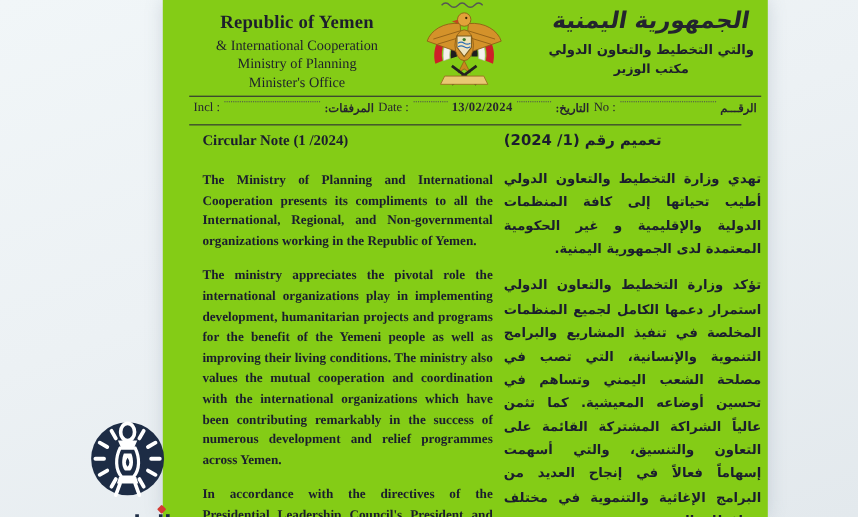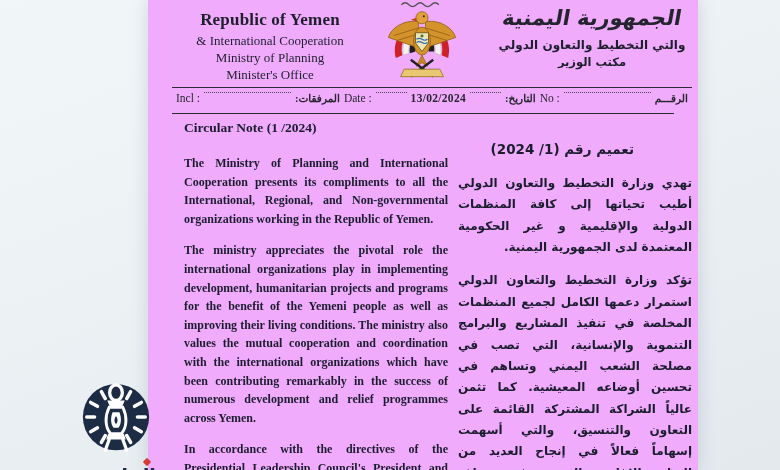--- a/index.html
+++ b/index.html
@@ -4,21 +4,21 @@
 <style>
   * { margin:0; padding:0; box-sizing:border-box; }
   html,body { width:780px; height:470px; overflow:hidden; }
   body {
     position:relative;
     font-family:"Liberation Serif", serif;
     background:linear-gradient(160deg,#f1f6f8 0%,#ecf1f4 45%,#e3e9ed 100%);
   }
   .paper {
     position:absolute; left:148px; top:0; width:550px; height:470px;
-    background:#f0abfc;
+    background:#84cc16;
     box-shadow:0 0 16px rgba(110,130,150,.28);
   }
   
   .hdr-en { position:absolute; left:22px; top:10px; width:200px; text-align:center; color:#1d1f2c; }
   .hdr-en .country { font-size:17px; font-weight:bold; letter-spacing:.2px; margin-bottom:3px; }
   .hdr-en .sub { font-size:13px; line-height:1.3; }
   .emblem-wrap { position:absolute; left:224px; top:0; width:100px; height:86px; }
   .hdr-ar { position:absolute; left:346px; top:6px; width:196px; text-align:center; color:#1d1f2c; direction:rtl; }
   .hdr-ar .callig {
     font-family:"DejaVu Sans", sans-serif; font-weight:bold; font-size:21px;
@@ -48,21 +48,21 @@
   }
   .col-en .title { text-align:left; padding-right:24px; font-weight:bold; font-size:13.5px; margin-bottom:18px; }
   .col-en p {
     font-size:12px; font-weight:bold; line-height:1.55;
     text-align:justify; margin-bottom:13px;
   }
   .col-ar {
     position:absolute; left:310px; top:120px; width:234px; direction:rtl;
     color:#1b1d2e; font-family:"DejaVu Sans", sans-serif;
   }
-  .col-ar .title { text-align:right; padding-right:58px; font-weight:bold; font-size:13.5px; margin-bottom:16px;margin-top:21px; }
+  .col-ar .title { text-align:left; padding-right:58px; font-weight:bold; font-size:13.5px; margin-bottom:16px; }
   .col-ar p {
     font-size:12px; font-weight:bold; line-height:1.78;
     text-align:justify; margin-bottom:12px;
   }
   
   .watermark { position:absolute; left:70px; top:380px; width:92px; text-align:center; z-index:5; }
   .watermark .wm-label {
     position:relative; display:inline-block; margin-top:2px;
     font-family:"DejaVu Sans", sans-serif; font-weight:bold; font-size:19px;
     color:#1d2c45; direction:rtl;

